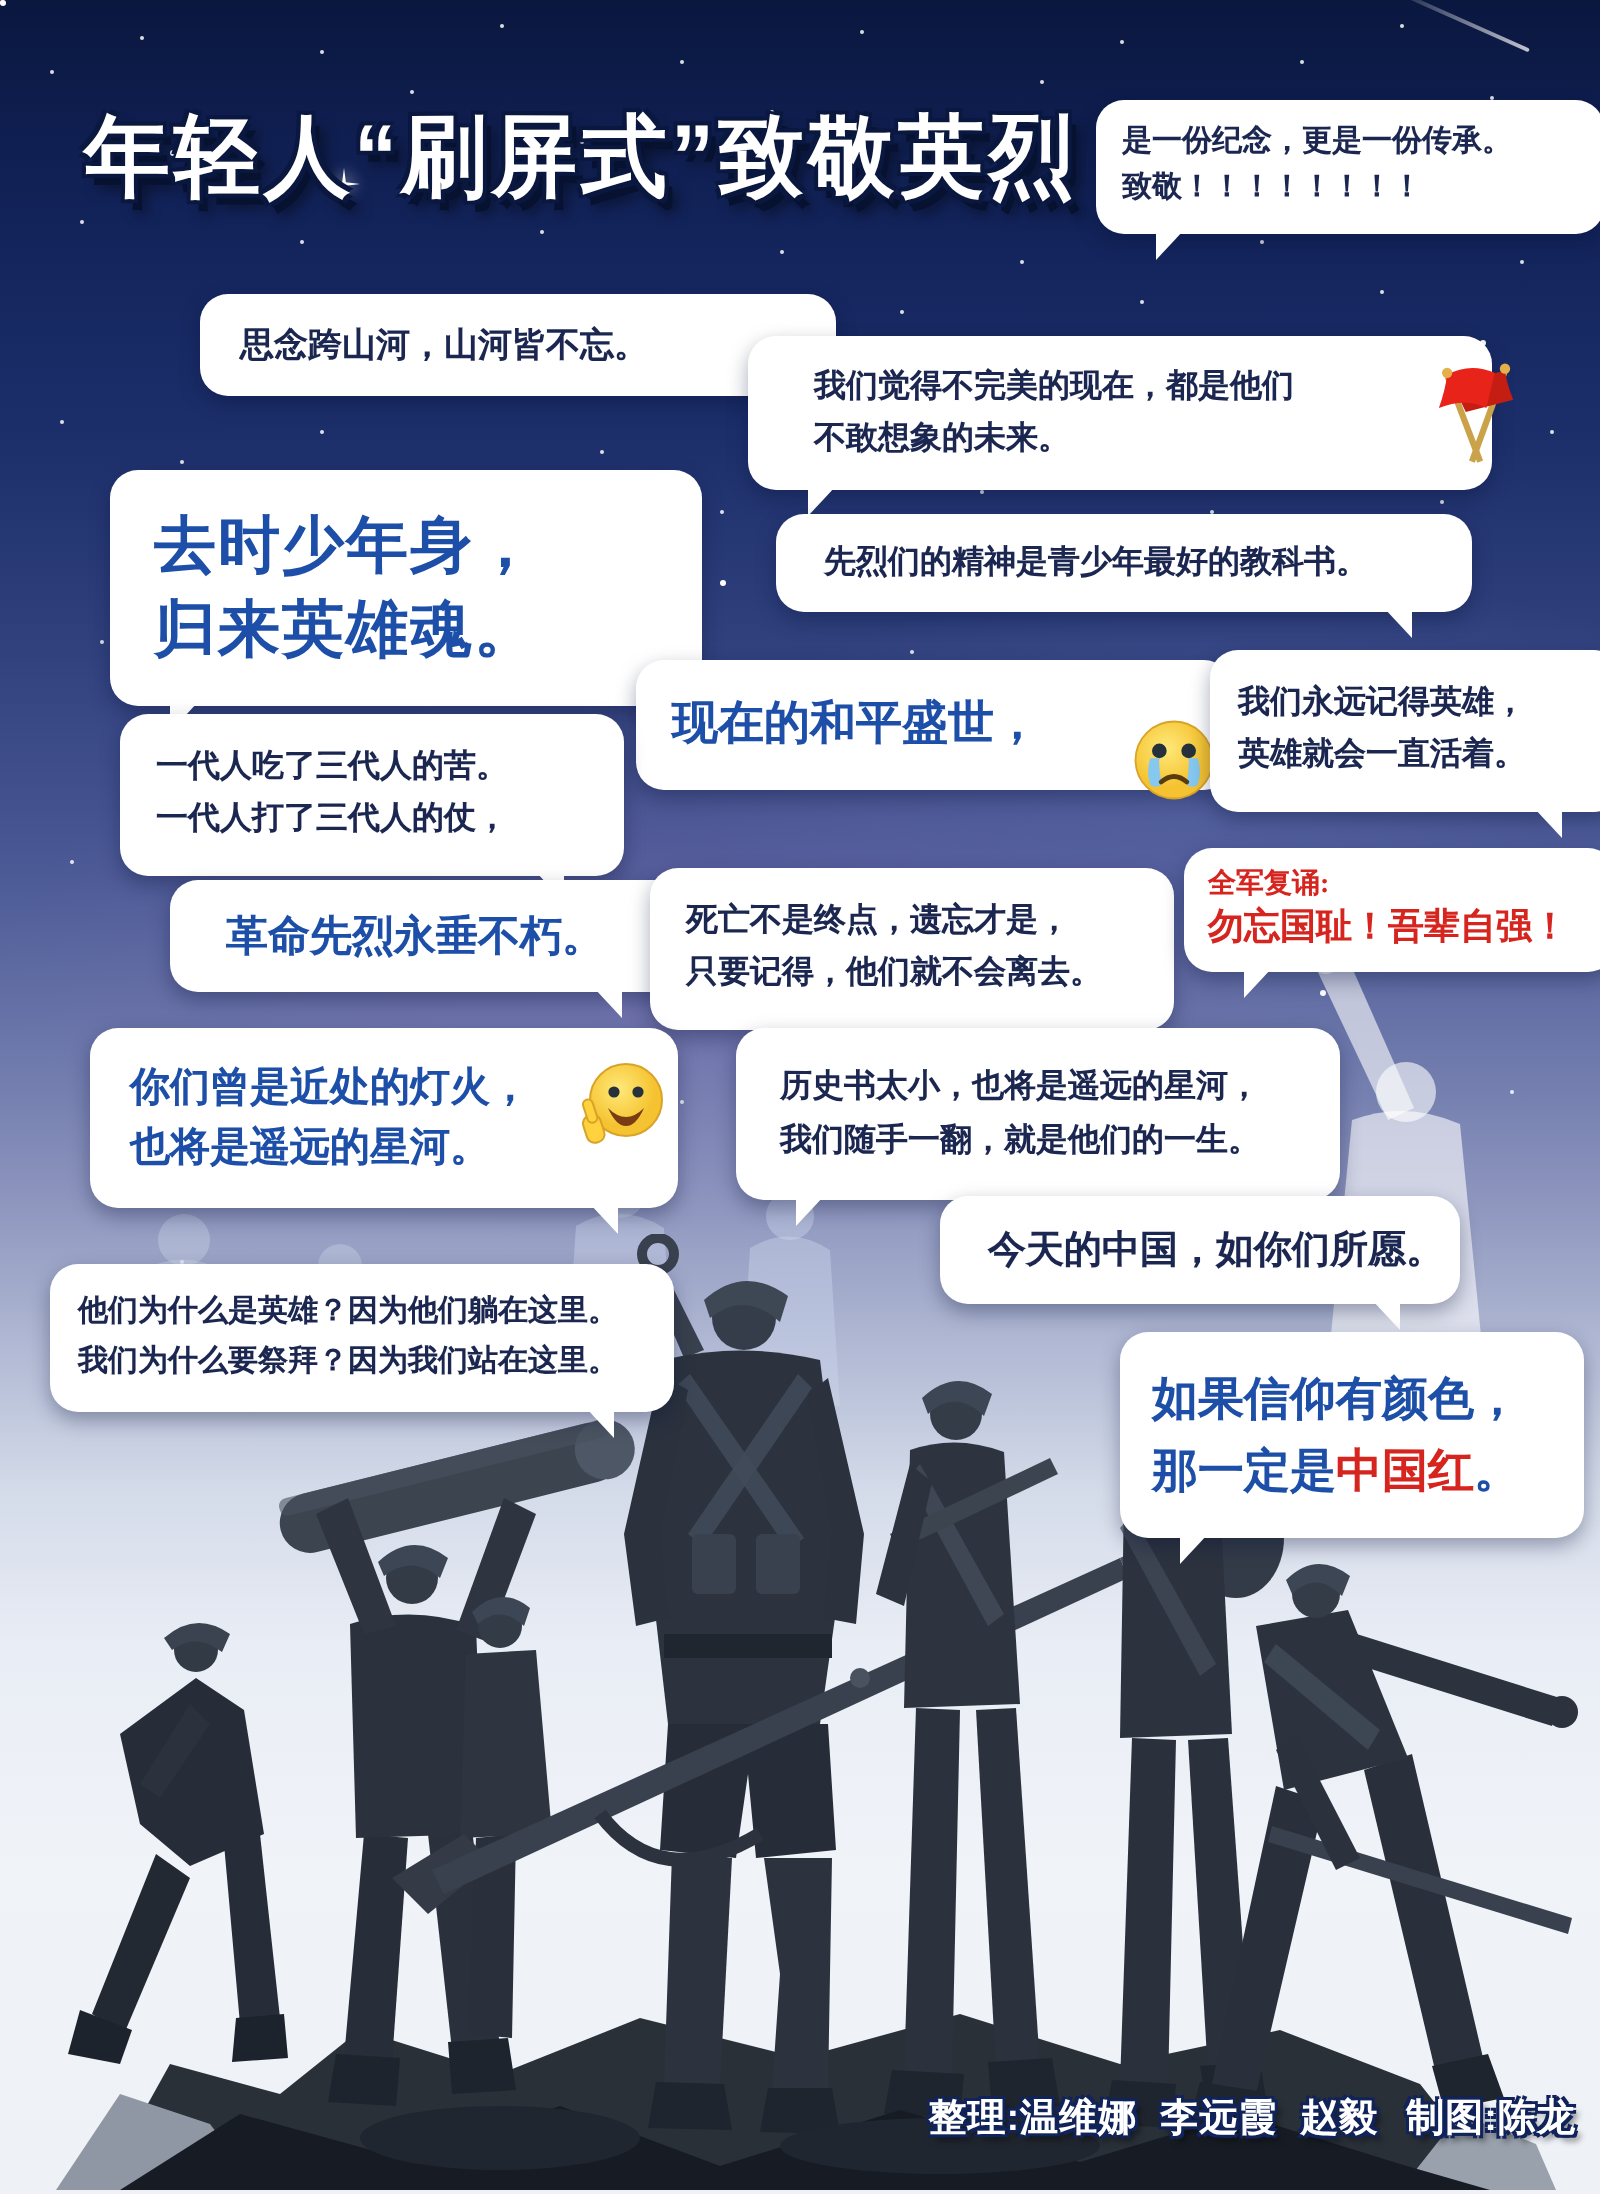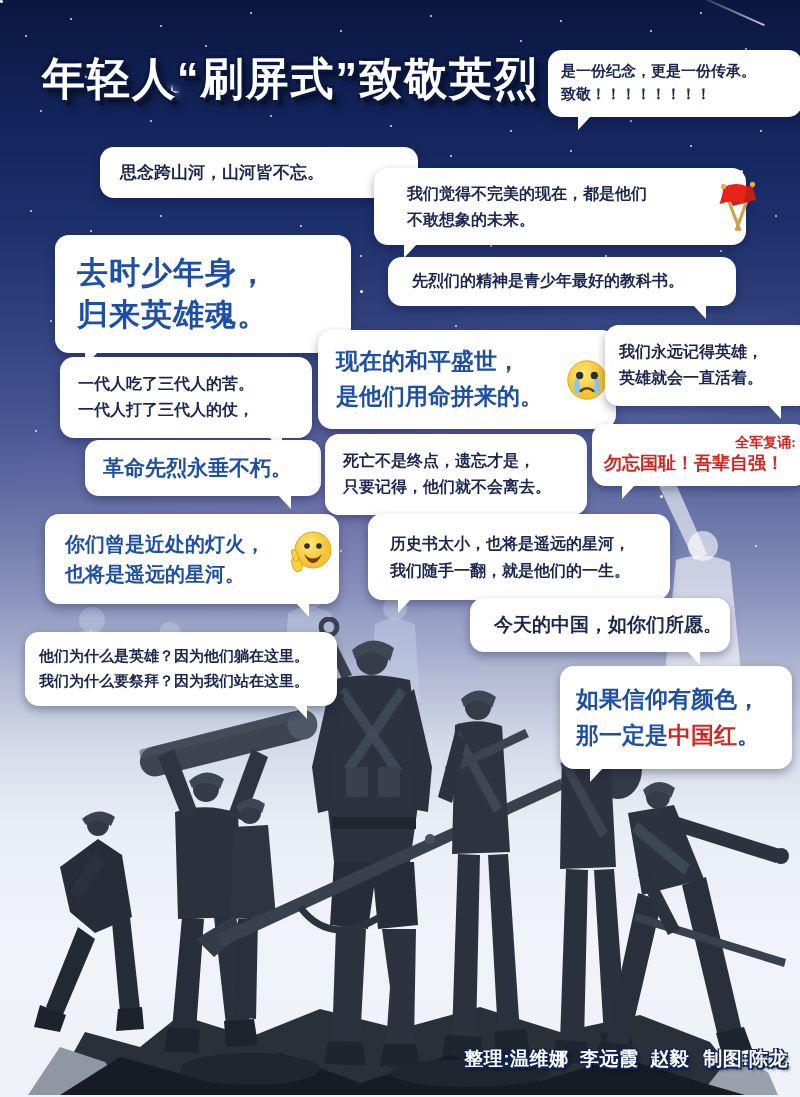--- a/index.html
+++ b/index.html
@@ -55,24 +55,24 @@
   .red{color:#d6251f;}
   
   .b-tribute{left:548px;top:50px;width:228px;padding:10px 13px;font-size:15px;line-height:1.55;}
   .b-missing{left:100px;top:147px;width:278px;padding:14px 20px;font-size:17px;}
   .b-future{left:374px;top:168px;width:306px;padding:13px 33px;font-size:16px;line-height:1.6;}
   .b-herosoul{left:55px;top:235px;width:252px;padding:17px 22px;font-size:31px;line-height:1.35;letter-spacing:1px;}
   .b-textbook{left:388px;top:257px;width:300px;padding:14px 24px;font-size:16px;}
   .b-peace{left:318px;top:330px;width:224px;padding:15px 56px 15px 18px;font-size:23px;line-height:1.5;}
   .b-remember{left:605px;top:325px;width:178px;padding:14px 14px;font-size:16px;line-height:1.65;}
   .b-generations{left:60px;top:357px;width:216px;padding:14px 18px;font-size:16px;line-height:1.65;}
-  .b-immortal{left:85px;top:440px;width:200px;padding:14px 18px;font-size:21px;}
+  .b-immortal{left:85px;top:440px;width:200px;padding:14px 28px;font-size:21px;}
   .b-death{left:325px;top:434px;width:226px;padding:14px 18px;font-size:16px;line-height:1.65;}
   .b-shame{left:592px;top:424px;width:192px;padding:10px 12px;line-height:1.3;}
-  .b-shame .small{font-size:14px;text-align:right;}
+  .b-shame .small{font-size:14px;}
   .b-shame .big{font-size:18px;}
   .b-lights{left:45px;top:514px;width:216px;padding:15px 58px 15px 20px;font-size:20px;line-height:1.5;}
   .b-historybook{left:368px;top:514px;width:258px;padding:16px 22px;font-size:16px;line-height:1.7;}
   .b-wish{left:470px;top:598px;width:212px;padding:14px 24px;font-size:19px;}
   .b-whyheroes{left:25px;top:632px;width:284px;padding:12px 14px;font-size:15px;line-height:1.65;}
   .b-faith{left:560px;top:666px;width:200px;padding:16px 16px;font-size:23px;line-height:1.55;}
   .emoji{position:absolute;}
   .emoji-cry{right:7px;top:28px;}
   .emoji-thumb{right:5px;top:13px;}
   .flags{position:absolute;right:-22px;top:6px;}
@@ -266,21 +266,20 @@
     <div class="ln">去时少年身，</div>
     <div class="ln">归来英雄魂。</div>
   </div>
 
   <div class="bubble b-textbook tail-br">
     <div class="ln">先烈们的精神是青少年最好的教科书。</div>
   </div>
 
   <div class="bubble b-peace blue">
     <div class="ln">现在的和平盛世，</div>
-    <div class="ln">是他们用命拼来的。</div>
     <svg class="emoji emoji-cry" width="44" height="44" viewBox="0 0 48 48">
       <defs>
           <radialGradient id="gy" cx="40%" cy="35%">
             <stop offset="0%" stop-color="#ffe97a"></stop>
             <stop offset="100%" stop-color="#f5c331"></stop>
           </radialGradient>
         </defs>
       <circle cx="24" cy="24" r="21" fill="url(#gy)" stroke="#d9a327" stroke-width="1"></circle>
       <circle cx="16" cy="19" r="4" fill="#27313c"></circle>
         <circle cx="32" cy="19" r="4" fill="#27313c"></circle>

